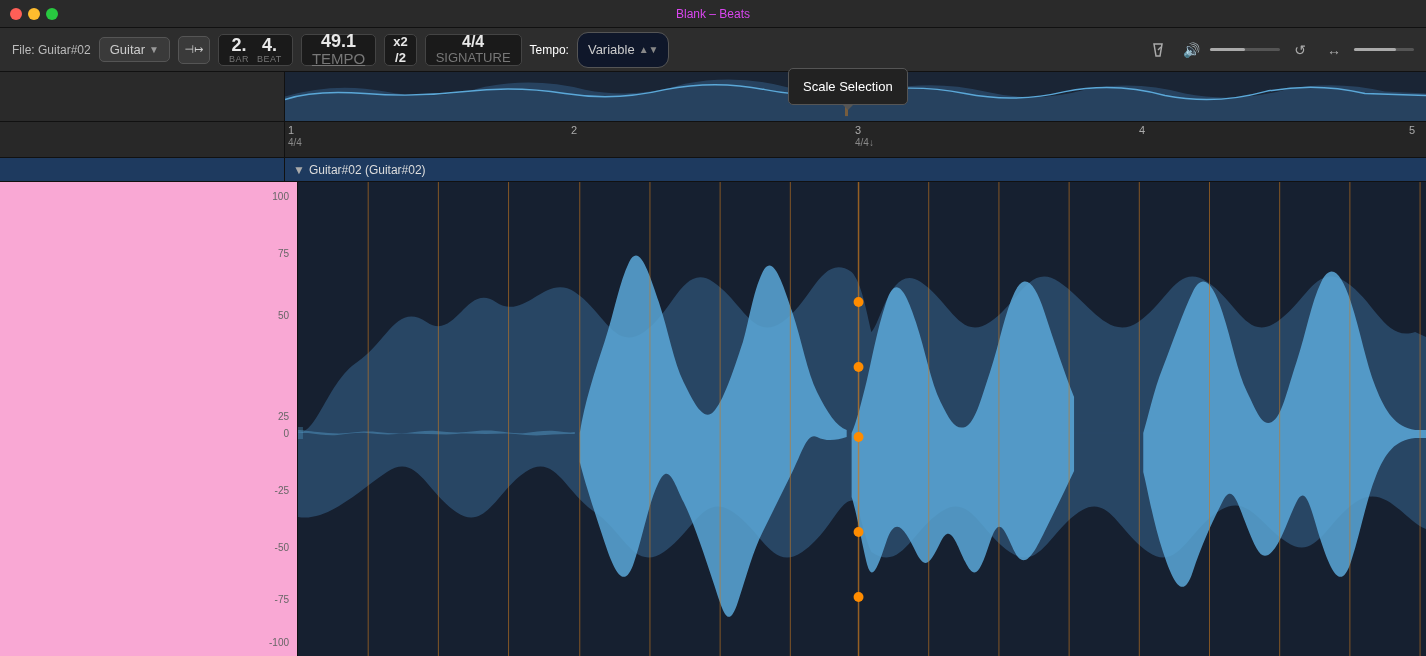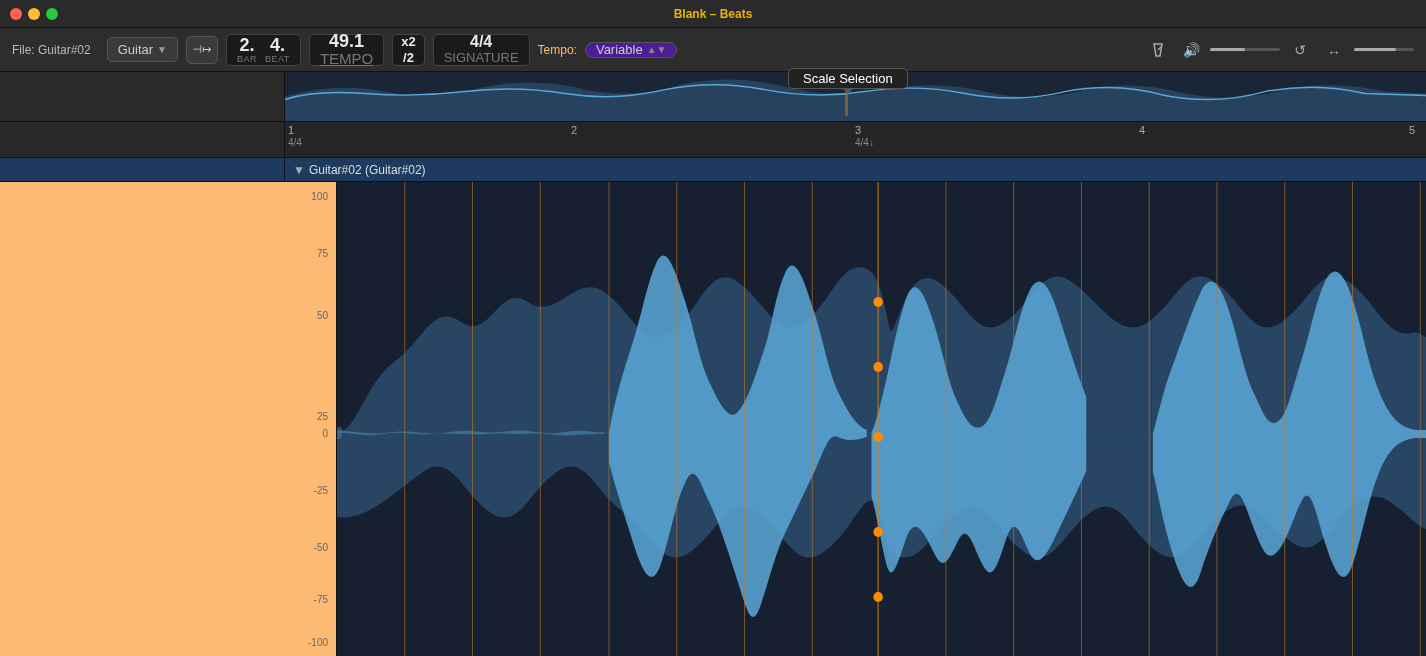--- a/index.html
+++ b/index.html
@@ -34,39 +34,38 @@
       width: 12px; height: 12px;
       border-radius: 50%;
       border: none;
       cursor: pointer;
     }
     .tb-close { background: #ff5f57; }
     .tb-min { background: #febc2e; }
     .tb-max { background: #28c840; }
     .title-bar-title {
       font-size: 12px;
-      color: #eab308;
-      font-weight: 700;
+      color: #d946ef;
+      font-weight: 400;
     }
 
     
     .toolbar {
       width: 100%;
       height: 44px;
       background: #2d2d2d;
       display: flex;
       align-items: center;
       padding: 0 12px;
       gap: 8px;
       border-bottom: 1px solid #111;
     }
     .file-label {
       font-size: 12px;
       color: #bbb;
-      margin-right: 8px;
       white-space: nowrap;
     }
     .actions-btn {
       display: flex;
       align-items: center;
       background: #3a3a3a;
       border: 1px solid #555;
       border-radius: 5px;
       padding: 4px 10px;
       color: #ccc;
@@ -180,34 +179,34 @@
     }
     .sig-sub {
       font-size: 13px;
       color: #777;
       text-transform: uppercase;
       text-align: right;
     }
 
     .tempo-label {
       font-size: 12px;
-      color: #fdba74;
+      color: #ffffff;
     }
     .tempo-var {
       display: flex;
       align-items: center;
-      background: #4c1d95;
+      background: #0f172a;
       border: 1px solid #555;
       border-radius: 11px;
       padding: 4px 10px;
       color: #ccc;
       font-size: 13px;
       cursor: pointer;
       gap: 4px;
-      height: 16px;
+      height: 36px;
     }
 
     .toolbar-right {
       margin-left: auto;
       display: flex;
       align-items: center;
       gap: 6px;
     }
     .icon-btn {
       width: 28px; height: 28px;
@@ -266,21 +265,21 @@
       height: 100%;
     }
 
     
     .scale-tooltip {
       position: absolute;
       background: #222;
       color: #fff;
       border: 1px solid #555;
       border-radius: 5px;
-      padding: 2px 14px;
+      padding: 10px 14px;
       font-size: 13px;
       font-weight: 500;
       white-space: nowrap;
       z-index: 100;
       top: 68px;
       left: 788px;
       pointer-events: none;
     }
     .scale-tooltip::after {
       content: '';
@@ -366,22 +365,22 @@
     }
 
     
     .main-area {
       display: flex;
       flex: 1;
       position: relative;
       height: calc(656px - 28px - 44px - 50px - 36px - 24px);
     }
     .y-axis {
-      width: 337px;
-      background: #fdba74;
+      width: 298px;
+      background: #f9a8d4;
       border-right: 1px solid #111;
       position: relative;
       flex-shrink: 0;
     }
     .y-label {
       position: absolute;
       right: 8px;
       font-size: 10px;
       color: #666;
       transform: translateY(-50%);

